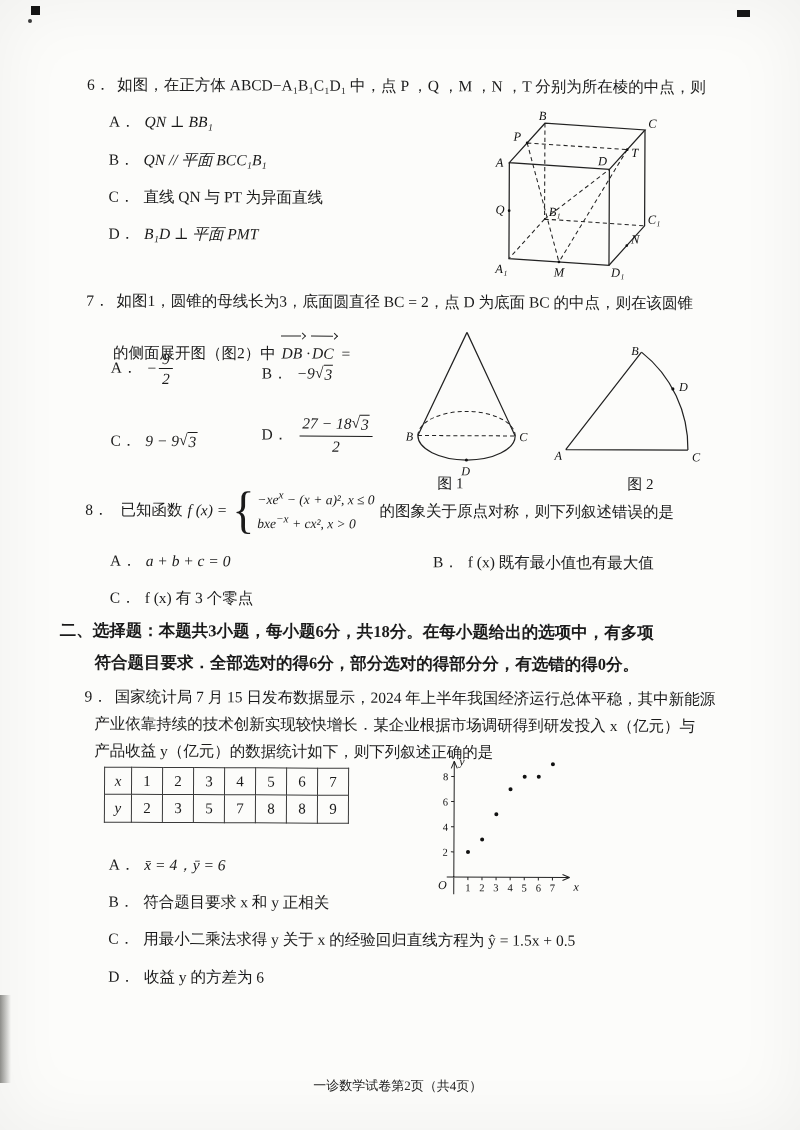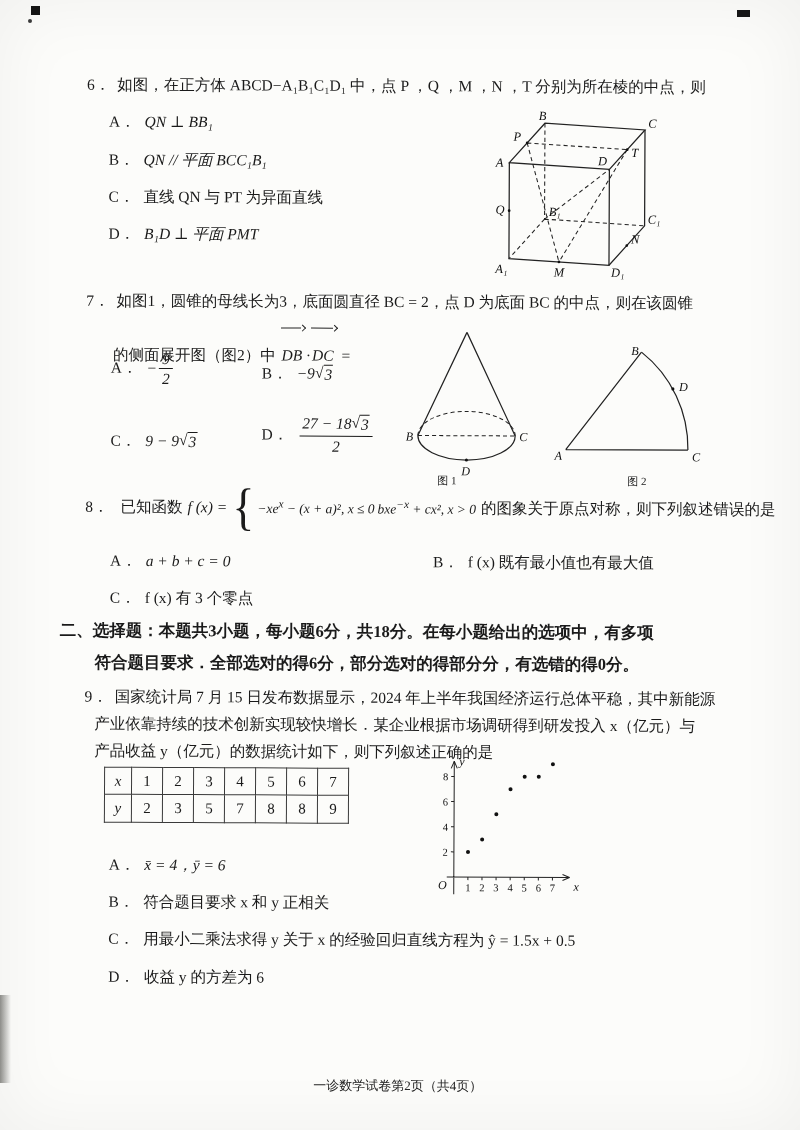--- a/index.html
+++ b/index.html
@@ -26,46 +26,46 @@
         line-height:1.12;font-style:italic;margin:0 2px;position:relative;top:-1px;}
   .frac .num{border-bottom:1px solid #1a1a1a;padding:0 3px 1px;}
   .frac .den{padding-top:1px;}
 
   
   .sqrt{display:inline-flex;align-items:flex-start;font-style:italic;}
   .sqrt .rt{line-height:1.15;transform:translateY(-1px);}
   .sqrt .rc{border-top:1.2px solid #1a1a1a;line-height:1.2;padding:0 1px;}
 
   
-  .vec{font-style:italic;position:relative;display:inline-block;padding:16px 3px 0 1px;margin:8px 1px;}
+  .vec{font-style:italic;position:relative;display:inline-block;padding:6px 3px 0 1px;margin:16px 1px;}
   .vec::before{content:"";position:absolute;left:0;right:4px;top:0;border-top:1.1px solid #222;}
   .vec::after{content:"";position:absolute;right:0;top:-2px;width:4px;height:4px;
               border-top:1.1px solid #222;border-right:1.1px solid #222;transform:rotate(45deg);}
 
   
   .q8-stem{display:flex;align-items:center;white-space:nowrap;gap:5px;}
   .piecewise{display:inline-flex;align-items:center;}
   .brace{font-size:46px;font-weight:400;line-height:.85;transform:scaleY(1.12);margin-right:3px;}
-  .cases{display:flex;gap:3px;font-size:13.5px;line-height:1.25;}
+  .cases{display:flex;flex-direction:column;gap:3px;font-size:13.5px;line-height:1.25;}
 
   
   #q6{position:absolute;left:85px;top:74px;width:672px;}
   #q6 .opts-col{margin-left:22px;margin-top:9px;}
   #q6 .opt{margin:14px 0;}
   .cube{position:absolute;left:408px;top:34px;width:172px;height:172px;}
 
   #q7{position:absolute;left:85px;top:290px;width:690px;height:218px;}
   .q7-l2{padding-left:27px;margin-top:7px;}
   .q7A{left:25px;top:62px;}
   .q7B{left:176px;top:72px;text-align:center;}
   .q7C{left:25px;top:140px;}
   .q7D{left:176px;top:126px;}
   .cone{position:absolute;left:318px;top:36px;width:132px;height:152px;}
   .sector{position:absolute;left:468px;top:52px;width:168px;height:124px;}
-  .figcap{position:absolute;font-size:11px;}
+  .figcap{position:absolute;font-size:15px;}
   .cap1{left:352px;top:182px;}
   .cap2{left:542px;top:182px;text-align:right;}
 
   #q8{position:absolute;left:85px;top:488px;width:700px;height:132px;}
   .q8A{left:25px;top:62px;}
   .q8B{left:348px;top:62px;}
   .q8C{left:25px;top:99px;text-align:right;}
   .q8D{left:348px;top:98px;}
 
   #sec2{position:absolute;left:60px;top:616px;width:706px;font-weight:700;font-size:16.5px;line-height:1.95;}

